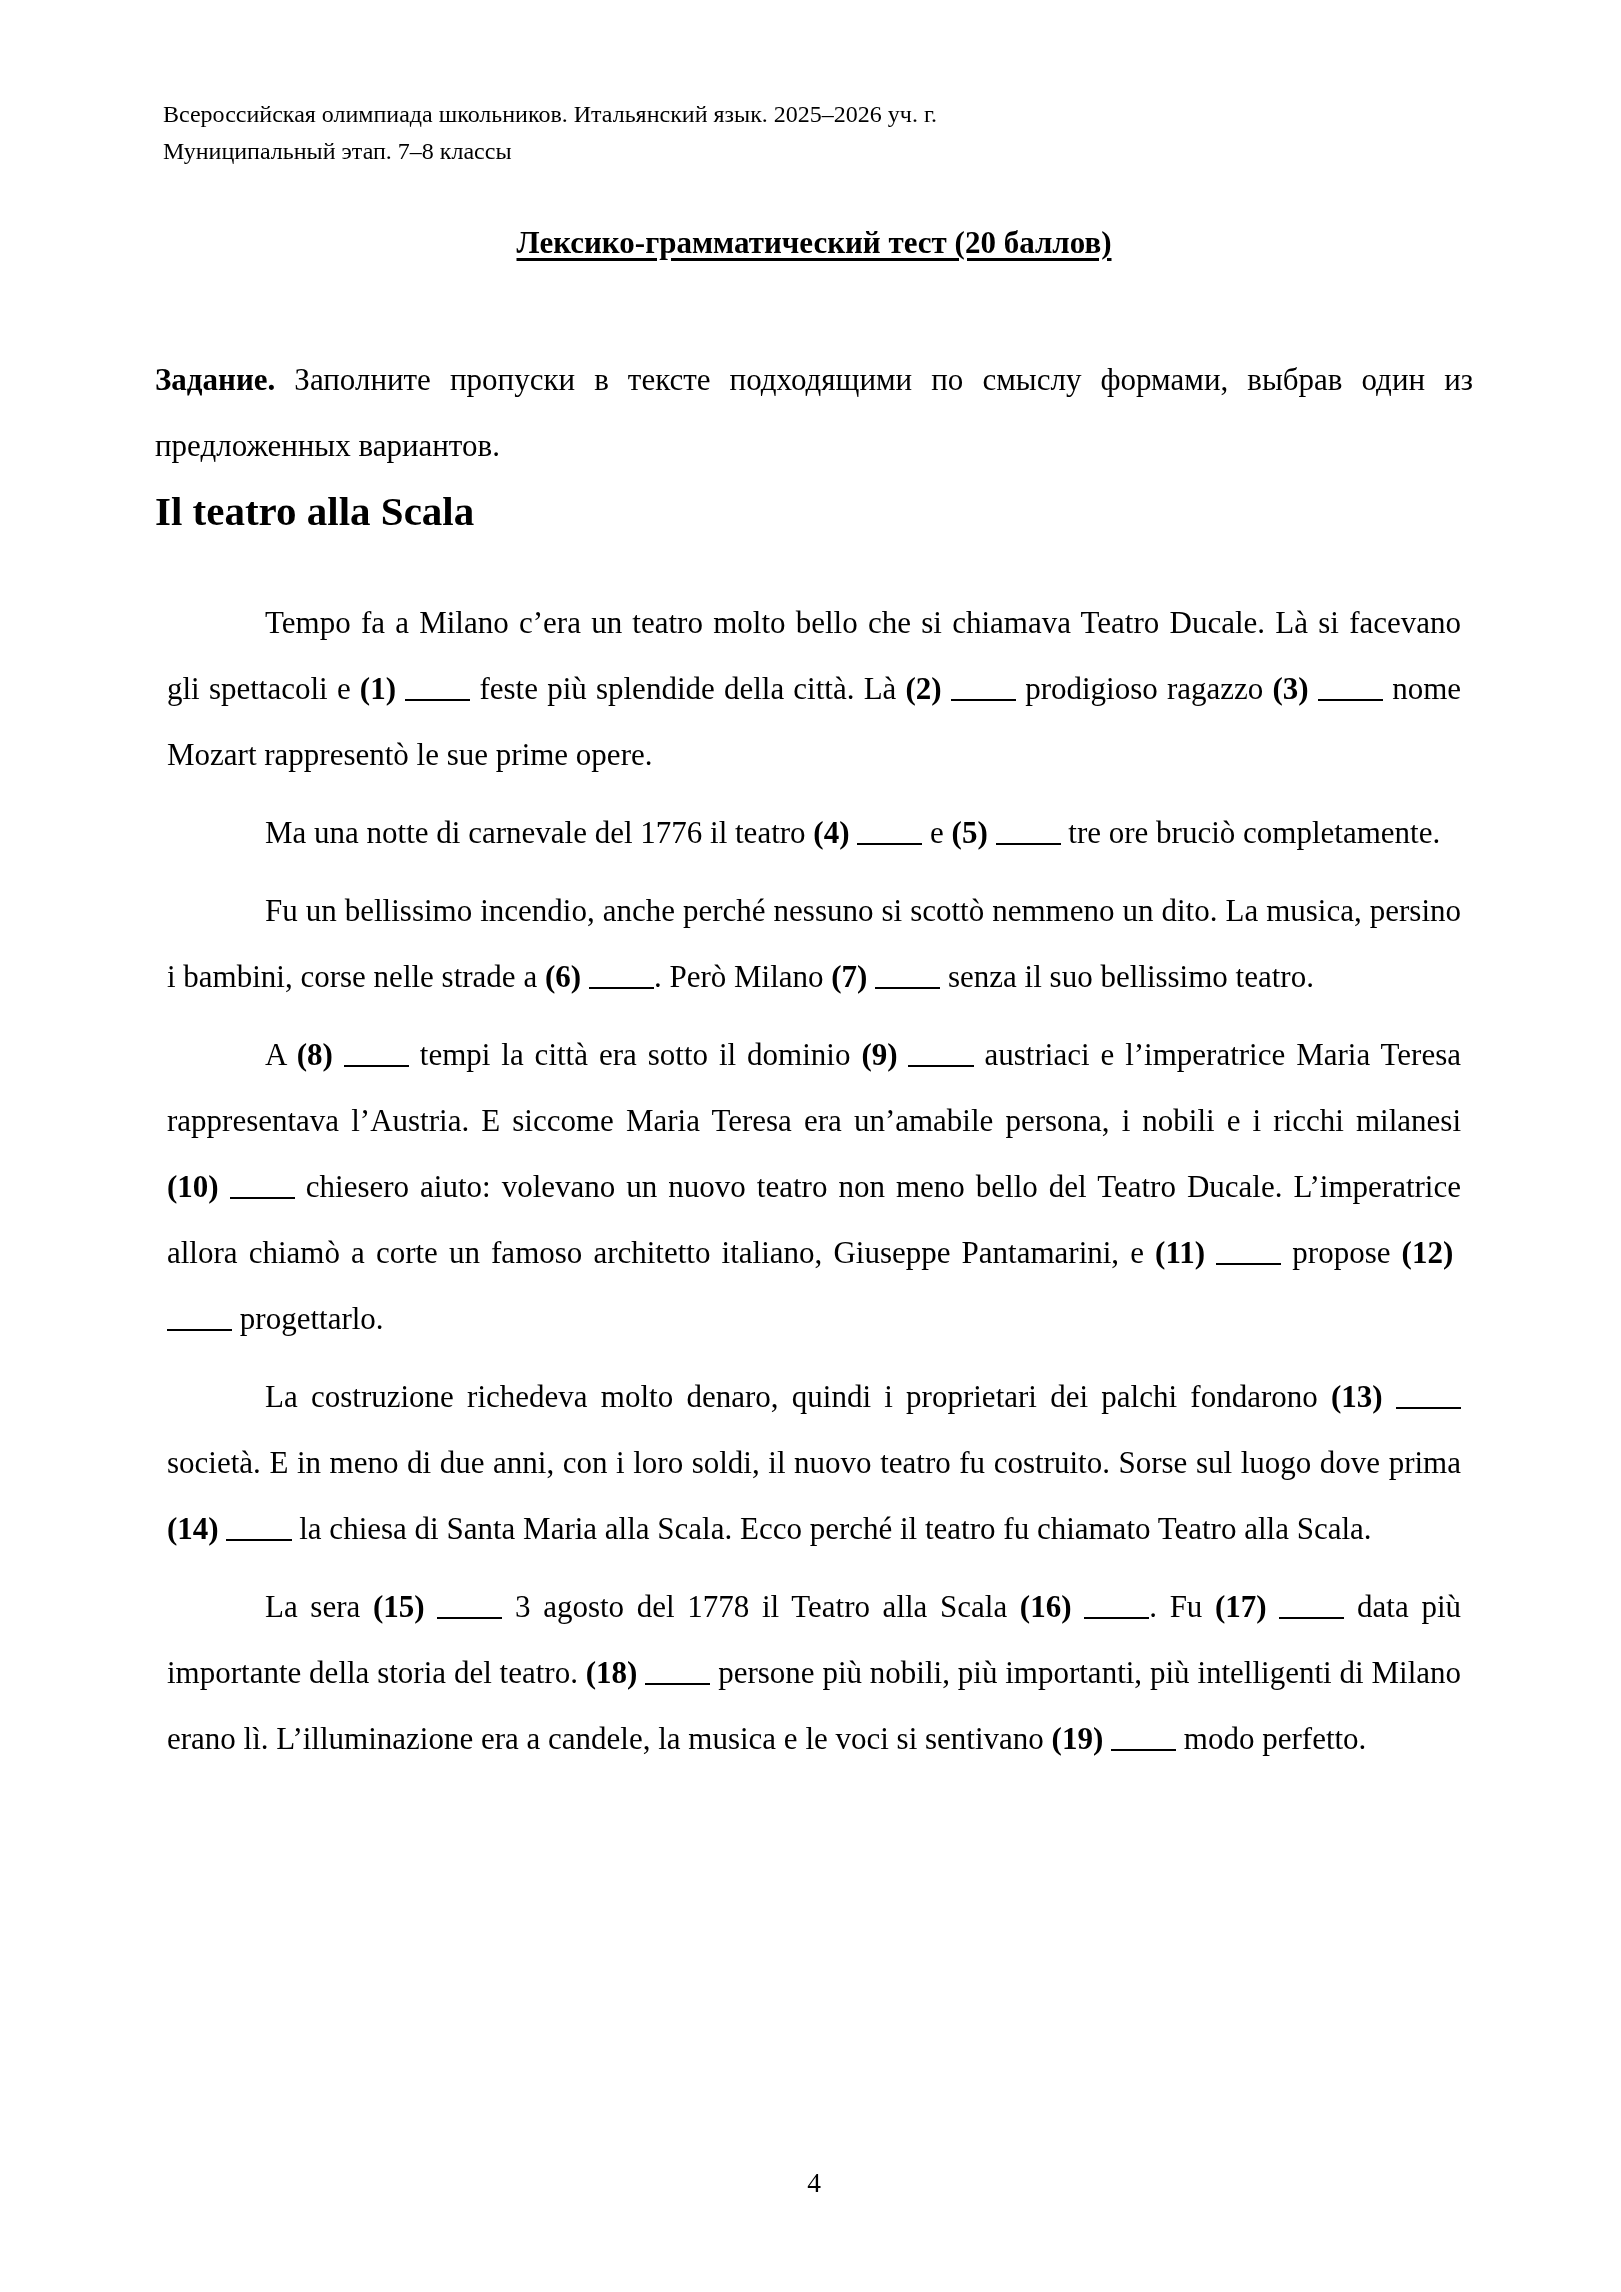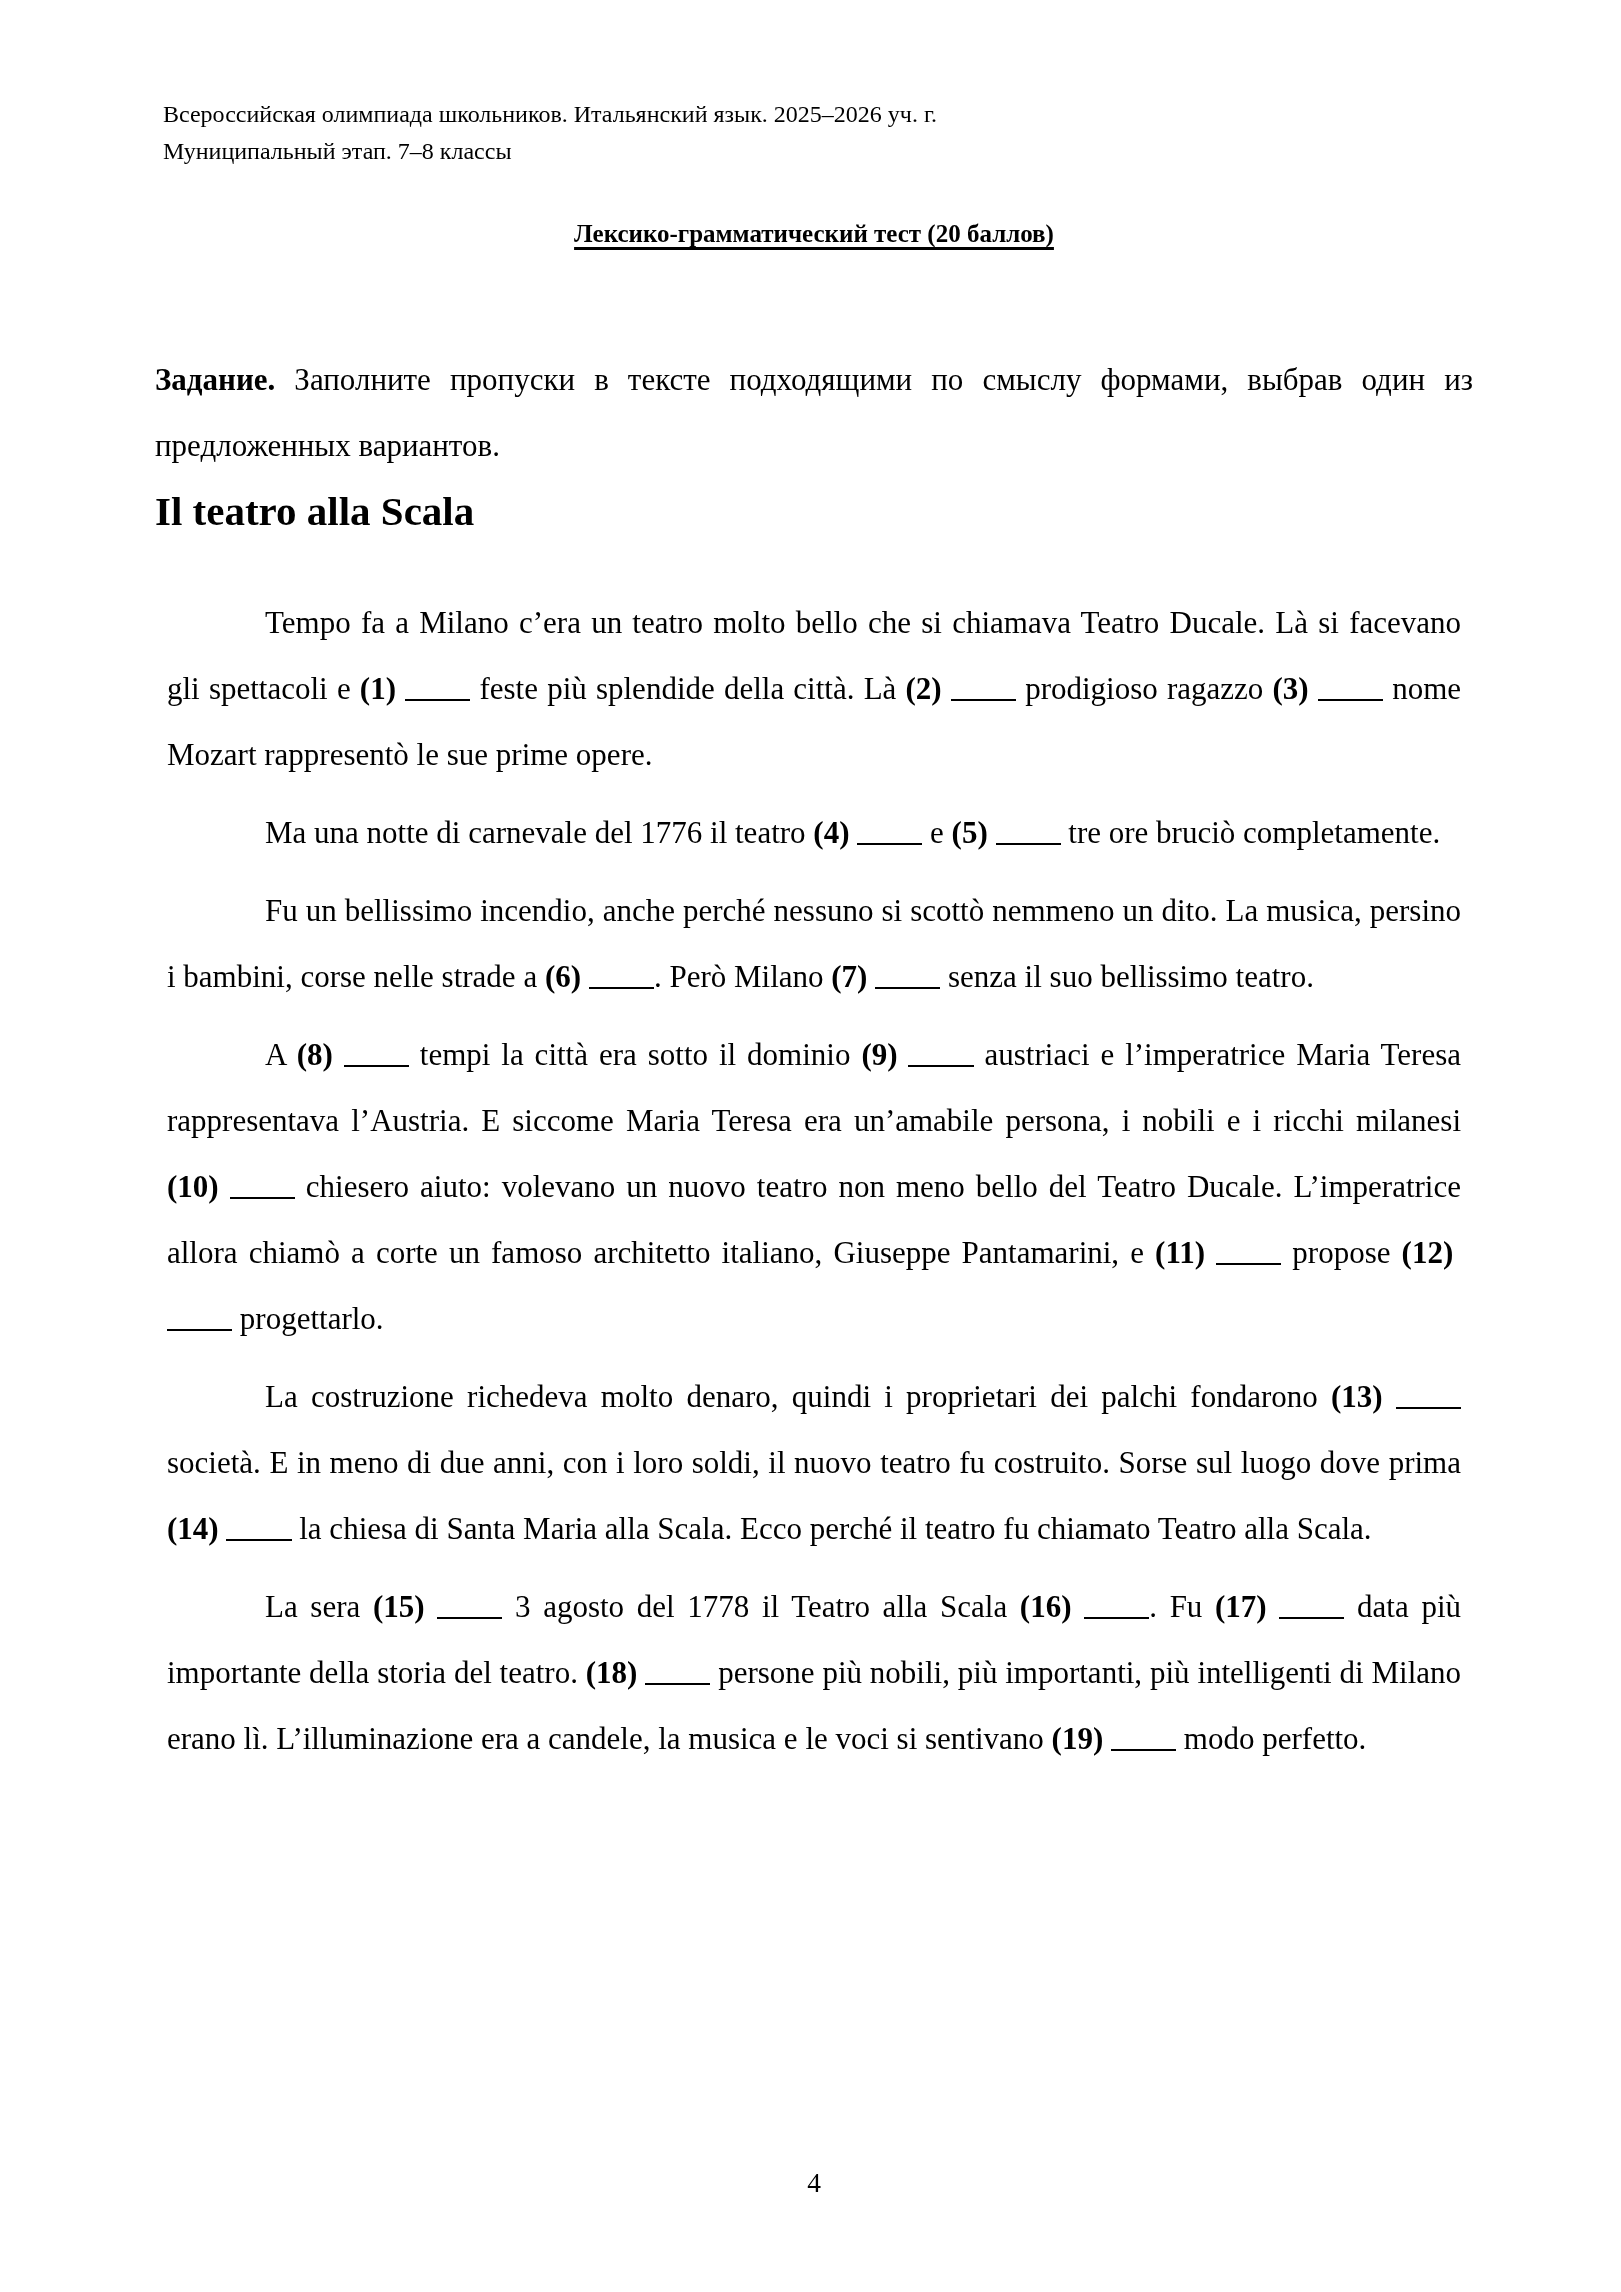--- a/index.html
+++ b/index.html
@@ -25,25 +25,25 @@
       position: absolute;
       left: 8px;
       width: 1318px;
       font-size: 24px;
       line-height: 36px;
     }
     .header-line1 { top: 96px; }
     .header-line2 { top: 133px; }
     .test-title {
       position: absolute;
-      top: 214px;
+      top: 223px;
       left: 0;
       width: 1318px;
       text-align: center;
-      font-size: 25px;
+      font-size: 31px;
       font-weight: bold;
       line-height: 39px;
     }
     .test-title span {
       text-decoration: underline;
       text-decoration-thickness: 2.9px;
       text-underline-offset: 4.9px;
     }
     .text-block {
       position: absolute;

